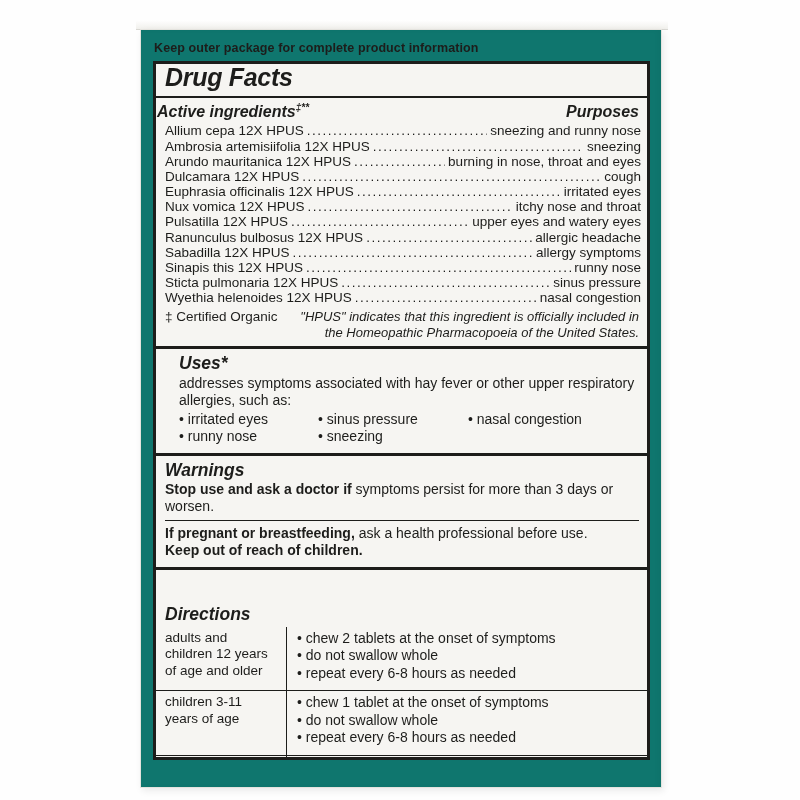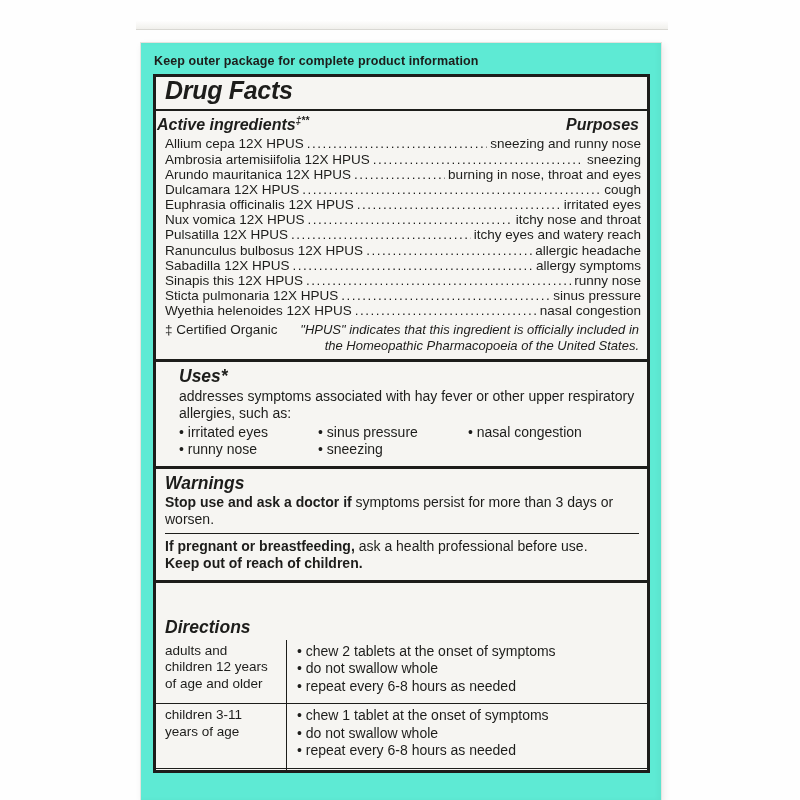--- a/index.html
+++ b/index.html
@@ -9,22 +9,22 @@
     font-family:"Liberation Sans","DejaVu Sans",sans-serif;
     color:#1d1d1b;
     -webkit-font-smoothing:antialiased;
   }
   .flap{
     position:absolute;left:136px;top:20px;width:532px;height:9px;
     background:linear-gradient(#ffffff,#f1f0ec);
     border-bottom:1px solid #d9d8d3;border-radius:2px 2px 0 0;
   }
   .package{
-    position:absolute;left:140px;top:42px;width:520px;height:757px;
-    background:#5eead4;
+    position:absolute;left:140px;top:29px;width:520px;height:757px;
+    background:#0f766e;
     border:1px solid #e4e3de;
     box-shadow:2px 3px 7px rgba(0,0,0,0.08), inset -3px 0 5px rgba(0,0,0,0.03);
   }
   .keep-note{
     margin:11px 0 0 13px;
     font-size:12.5px;font-weight:700;letter-spacing:.1px;
   }
   .panel{
     position:absolute;left:12px;top:31px;right:11px;bottom:27px;
     border:3px solid #1d1d1b;background:#f6f5f2;
@@ -120,21 +120,21 @@
           <span class="ing-purpose">irritated eyes</span>
         </div>
       <div class="ing-row">
           <span class="ing-name">Nux vomica 12X HPUS</span>
           <span class="dots"></span>
           <span class="ing-purpose">itchy nose and throat</span>
         </div>
       <div class="ing-row">
           <span class="ing-name">Pulsatilla 12X HPUS</span>
           <span class="dots"></span>
-          <span class="ing-purpose">itchy eyes and watery reach</span>
+          <span class="ing-purpose">upper eyes and watery eyes</span>
         </div>
       <div class="ing-row">
           <span class="ing-name">Ranunculus bulbosus 12X HPUS</span>
           <span class="dots"></span>
           <span class="ing-purpose">allergic headache</span>
         </div>
       <div class="ing-row">
           <span class="ing-name">Sabadilla 12X HPUS</span>
           <span class="dots"></span>
           <span class="ing-purpose">allergy symptoms</span>

